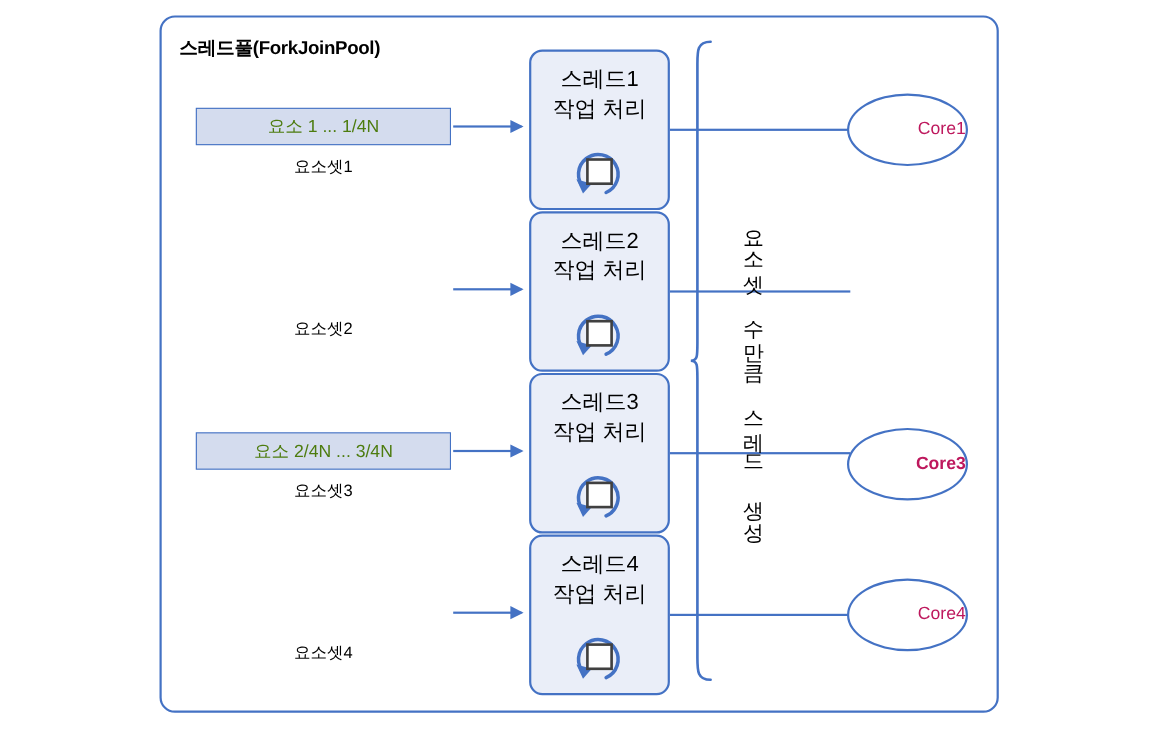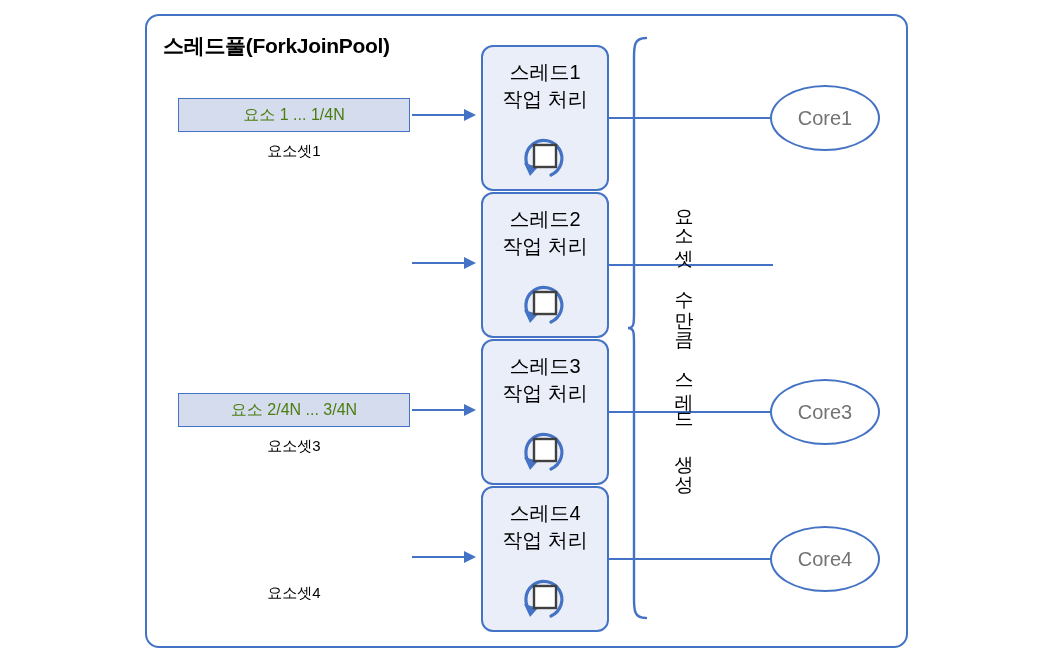--- a/index.html
+++ b/index.html
@@ -17,21 +17,21 @@
     left:145px;top:14px;
     width:763px;height:634px;
     border:2px solid #4472c4;
     border-radius:14px;
     box-sizing:border-box;
     background:#ffffff;
   }
   .pool-title{
     position:absolute;
     left:163px;top:32px;
-    font-size:21px;
+    font-size:17px;
     font-weight:bold;
     color:#000000;
     letter-spacing:-0.3px;
     white-space:nowrap;
   }
 
   
   .elem-box{
     position:absolute;
     width:232px;height:34px;
@@ -95,22 +95,22 @@
   }
 
   
   .core{
     position:absolute;
     width:110px;height:66px;
     border:2px solid #4472c4;
     border-radius:50%;
     box-sizing:border-box;
     background:#ffffff;
-    display:flex;align-items:center;justify-content:center;
-    font-size:20px;color:#737373;
+    display:flex;align-items:center;justify-content:flex-end;
+    font-size:16px;color:#be185d;
   }
 
   
   .brace{
     position:absolute;
     left:628px;top:36px;
     width:26px;height:584px;
   }
 
   
@@ -150,20 +150,21 @@
       <path d="M7 32 L13 45 L21 36 Z" fill="#4472c4"></path>
       <rect x="17" y="14" width="22" height="22" fill="#ffffff" stroke="#404040" stroke-width="2.4"></rect>
     </svg>
   </div>
 
   <div class="core-line" style="left:609px;top:117px;width:164px;"></div>
   <div class="core" style="left:770px;top:85px;">
     <span>Core1</span>
   </div>
 
+  <div class="elem-caption" style="left:178px;top:290px;">요소셋2</div>
   <div class="arrow" style="left:412px;top:262px;width:62px;"></div>
 
   <div class="thread-box" style="left:481px;top:192px;">
     <div class="thread-label">
       <span>스레드2</span><br>
       <span>작업 처리</span>
     </div>
     <svg class="loop-icon" viewBox="0 0 56 52">
       <path d="M14 40 A18 18 0 1 1 34 44" fill="none" stroke="#4472c4" stroke-width="3.2" stroke-linecap="round"></path>
       <path d="M7 32 L13 45 L21 36 Z" fill="#4472c4"></path>
@@ -183,21 +184,21 @@
       <span>작업 처리</span>
     </div>
     <svg class="loop-icon" viewBox="0 0 56 52">
       <path d="M14 40 A18 18 0 1 1 34 44" fill="none" stroke="#4472c4" stroke-width="3.2" stroke-linecap="round"></path>
       <path d="M7 32 L13 45 L21 36 Z" fill="#4472c4"></path>
       <rect x="17" y="14" width="22" height="22" fill="#ffffff" stroke="#404040" stroke-width="2.4"></rect>
     </svg>
   </div>
 
   <div class="core-line" style="left:609px;top:411px;width:164px;"></div>
-  <div class="core" style="left:770px;top:379px;">
+  <div class="core" style="left:770px;top:389px;font-weight:bold;">
     <span>Core3</span>
   </div>
 
   <div class="elem-caption" style="left:178px;top:584px;">요소셋4</div>
   <div class="arrow" style="left:412px;top:556px;width:62px;"></div>
 
   <div class="thread-box" style="left:481px;top:486px;">
     <div class="thread-label">
       <span>스레드4</span><br>
       <span>작업 처리</span>

